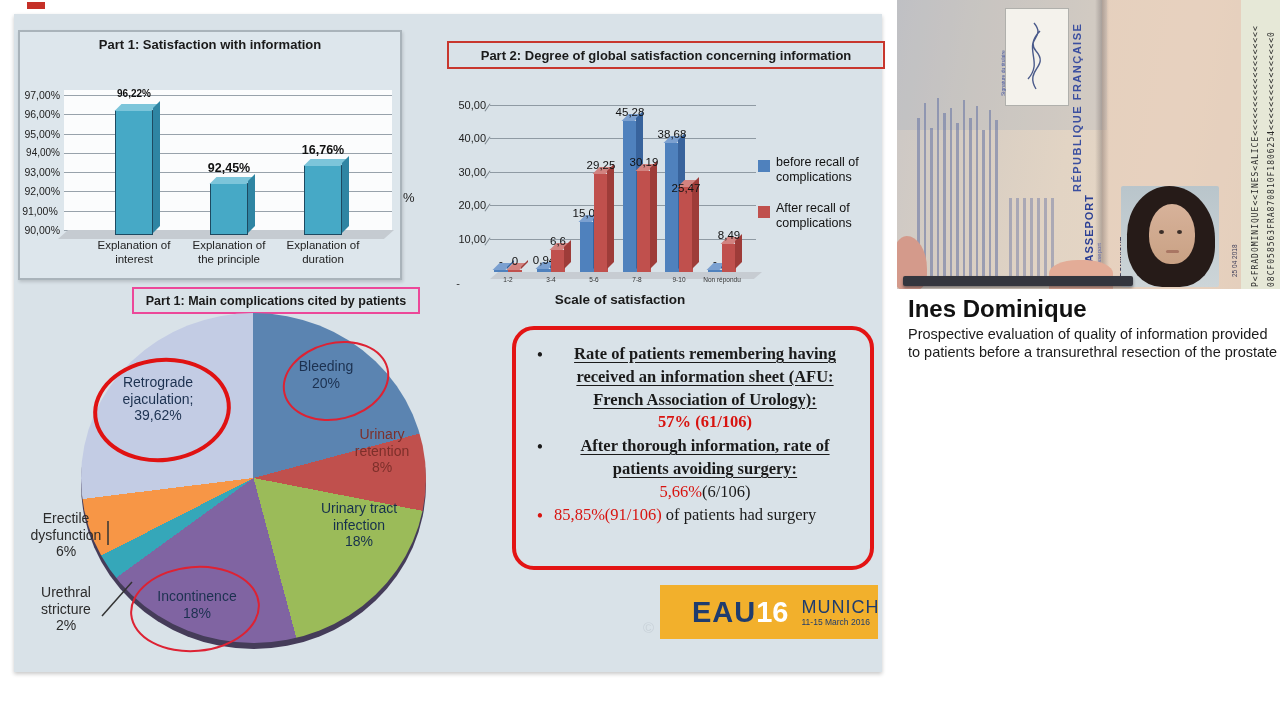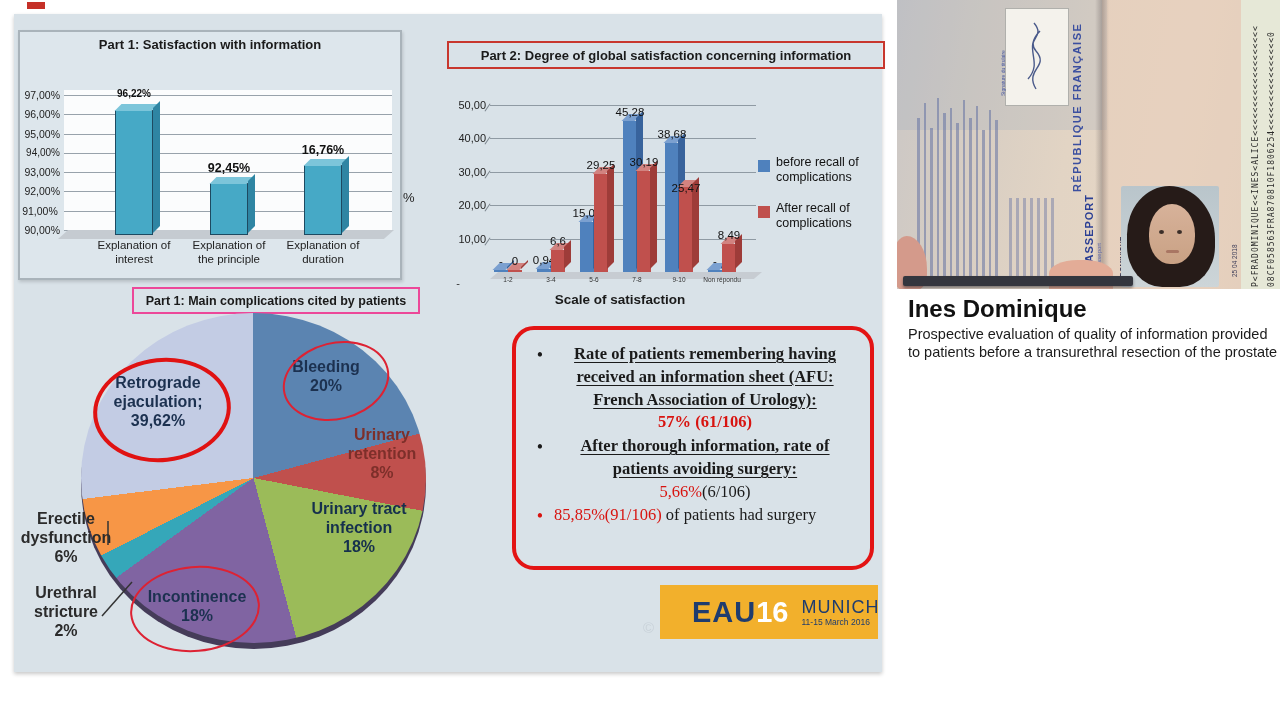--- a/index.html
+++ b/index.html
@@ -20,21 +20,21 @@
                display:flex;align-items:center;justify-content:center;font-weight:bold;font-size:13px;color:#1a1a1a;}
   .c2-xtitle{position:absolute;left:470px;top:278px;width:272px;text-align:center;font-weight:bold;
              font-size:13.5px;color:#1a1a1a;}
   .c2-ylab{position:absolute;left:389px;top:176px;font-size:13px;color:#222;}
   .c2-zero{position:absolute;left:430px;top:263px;width:16px;text-align:right;font-size:11px;color:#333;}
   
   .pie-titlebox{position:absolute;left:78px;top:273px;width:284px;height:23px;border:2px solid #ec4899;
                 display:flex;align-items:center;justify-content:center;font-weight:bold;font-size:12.5px;color:#1a1a1a;margin-left:40px;}
   .pie-rim{position:absolute;left:67px;top:305px;width:345px;height:330px;border-radius:50%;background:#453c59;}
   #pie{position:absolute;left:67px;top:299px;width:345px;height:330px;border-radius:50%;}
-  .pie-label{position:absolute;font-weight:bold;font-size:16px;line-height:1.18;text-align:center;
+  .pie-label{position:absolute;font-weight:normal;font-size:14px;line-height:1.18;text-align:center;
              white-space:pre-line;color:#1c3150;}
   .pl-bleeding{left:260px;top:344px;width:104px;}
   .pl-retention{left:318px;top:412px;width:100px;}
   .pl-uti{left:280px;top:486px;width:130px;}
   .pl-incont{left:118px;top:574px;width:130px;}
   .pl-urethral{left:4px;top:570px;width:96px;}
   .pl-erectile{left:2px;top:496px;width:100px;}
   .pl-retro{left:84px;top:360px;width:120px;}
   .ring{position:absolute;border-radius:50%;}
   .ring-retro{left:79px;top:344px;width:130px;height:96px;border:4px solid #e01212;transform:rotate(-6deg);}

